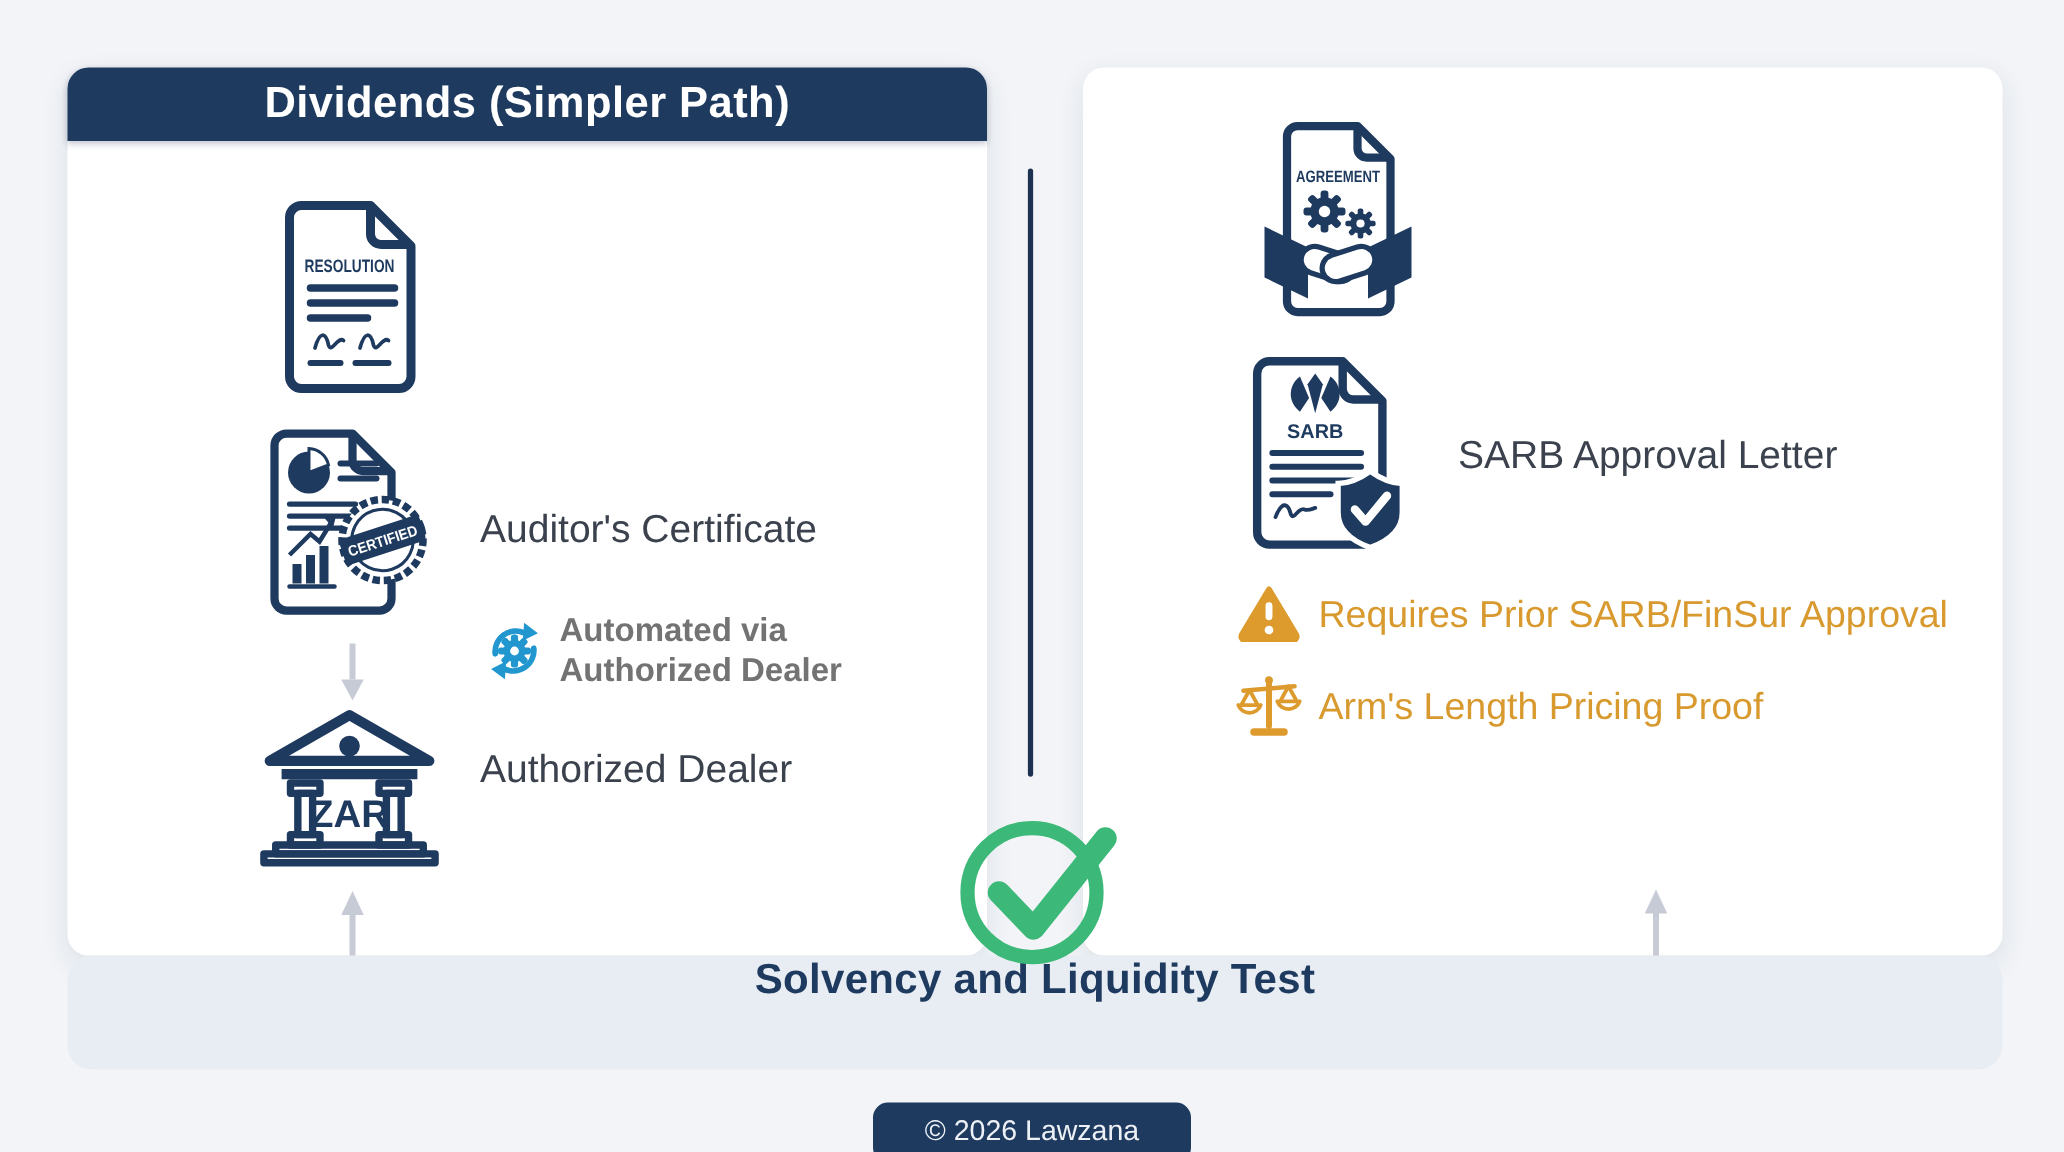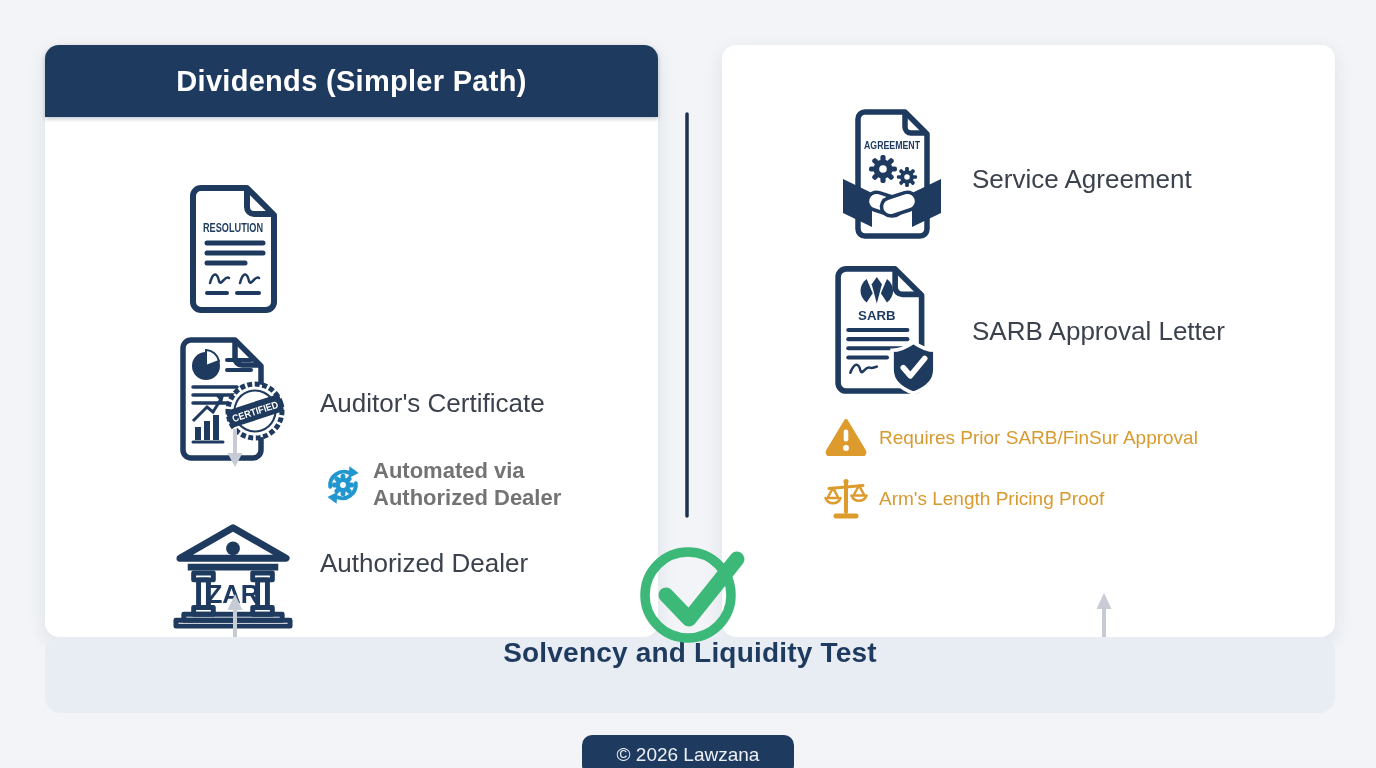--- a/index.html
+++ b/index.html
@@ -2,28 +2,28 @@
 <html><head>
 <meta charset="utf-8">
 <style>
   html,body{margin:0;padding:0;background:#f2f4f7;}
   *{box-sizing:border-box;}
   .stage{position:relative;width:1376px;height:768px;background:#f2f4f7;overflow:hidden;
          font-family:"Liberation Sans","DejaVu Sans",sans-serif;}
   .panel{position:absolute;top:45px;width:613px;height:592px;background:#fff;border-radius:14px;
          box-shadow:0 6px 18px rgba(30,58,95,.10);}
   .panel-left{left:45px;} .panel-right{left:722px;}
-  .panel-header{height:72px;background:#1e3a5f;border-radius:14px 14px 0 0;display:flex;
+  .panel-header{height:49px;background:#1e3a5f;border-radius:14px 14px 0 0;display:flex;
                 align-items:center;justify-content:center;box-shadow:0 2px 4px rgba(20,40,70,.25);}
   .panel-title{color:#fff;font-size:29px;font-weight:700;letter-spacing:.3px;margin:0;}
-  .panel-body{position:relative;width:100%;height:426px;margin-top:28px;}
+  .panel-body{position:relative;width:100%;height:426px;}
   .abs{position:absolute;}
   .item-label{font-size:26px;font-weight:500;color:#3b424d;line-height:32px;white-space:nowrap;}
   .note-text{font-size:22px;font-weight:700;color:#737373;line-height:27px;white-space:nowrap;}
-  .warn-text{font-size:19px;font-weight:500;color:#d8992e;line-height:30px;white-space:nowrap;}
+  .warn-text{font-size:25px;font-weight:500;color:#d8992e;line-height:30px;white-space:nowrap;}
   .band{position:absolute;left:45px;top:637px;width:1290px;height:76px;background:#e8edf4;
         border-radius:16px;display:flex;align-items:flex-start;justify-content:center;}
   .band-label{font-size:28px;font-weight:700;color:#1e3a5f;letter-spacing:.2px;}
   .footer-badge{position:absolute;left:582px;top:735px;width:212px;height:40px;background:#1e3a5f;
         border-radius:10px;display:flex;align-items:center;justify-content:center;}
   .footer-text{color:#edf1f6;font-size:19px;}
   svg{display:block;}
   .overlay{position:absolute;left:0;top:0;pointer-events:none;}
 </style>
 </head>
@@ -151,21 +151,20 @@
               <circle r="3.8" fill="#fff"></circle>
           </g>
         </g>
         <polygon points="16,70 45,84 45,118 16,104" fill="#1e3a5f"></polygon>
         <polygon points="114,70 85,84 85,118 114,104" fill="#1e3a5f"></polygon>
         <g stroke="#1e3a5f" stroke-width="3.5" fill="#fff">
           <rect x="40" y="86" width="36" height="18" rx="9" transform="rotate(18 58 95)"></rect>
           <rect x="54" y="86" width="36" height="18" rx="9" transform="rotate(-18 72 95)"></rect>
         </g>
       </svg>
-      <div class="abs item-label" style="left:250px;top:90px;">Service Agreement</div>
 
       <svg class="abs" style="left:110px;top:192px;" width="112" height="134" viewBox="0 0 110 130">
         <g stroke="#1e3a5f" stroke-width="5.5" fill="#fff" stroke-linejoin="round">
           <path d="M14,3 h48 l26,26 v86 a8,8 0 0 1 -8,8 H14 a8,8 0 0 1 -8,-8 V11 a8,8 0 0 1 8,-8 z"></path>
           <path d="M62,3 v18 a7,7 0 0 0 7,7 h19" fill="none"></path>
         </g>
         <g fill="#1e3a5f">
           <path d="M34,13 c-8,6 -8,17 0,23 l6,-9 z"></path>
           <path d="M54,13 c8,6 8,17 0,23 l-6,-9 z"></path>
           <path d="M44,11 l5,7 -5,19 -5,-19 z"></path>

